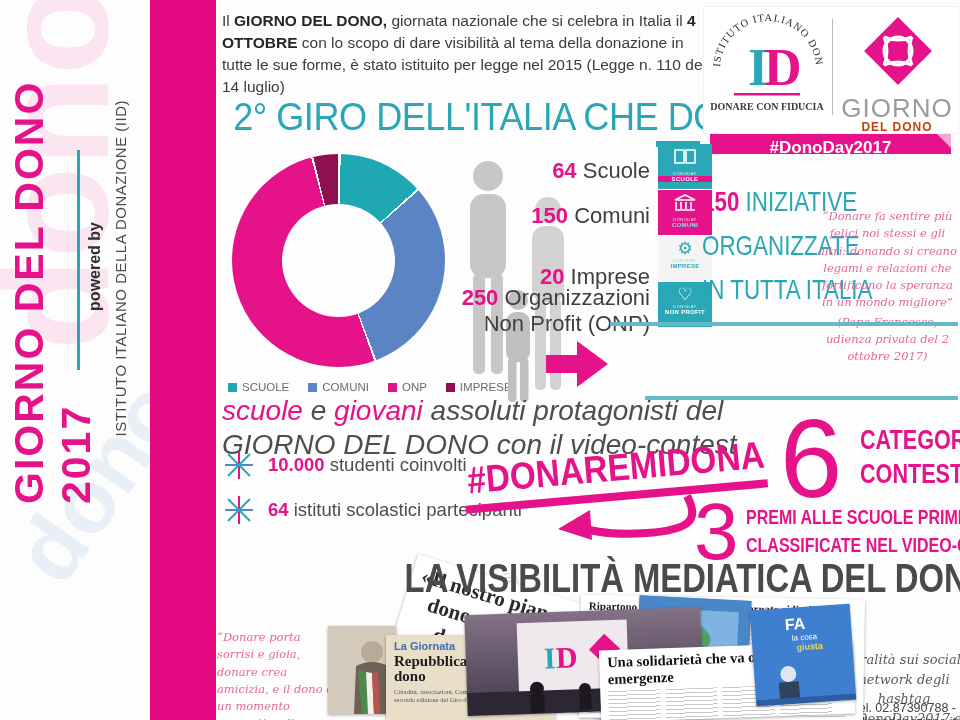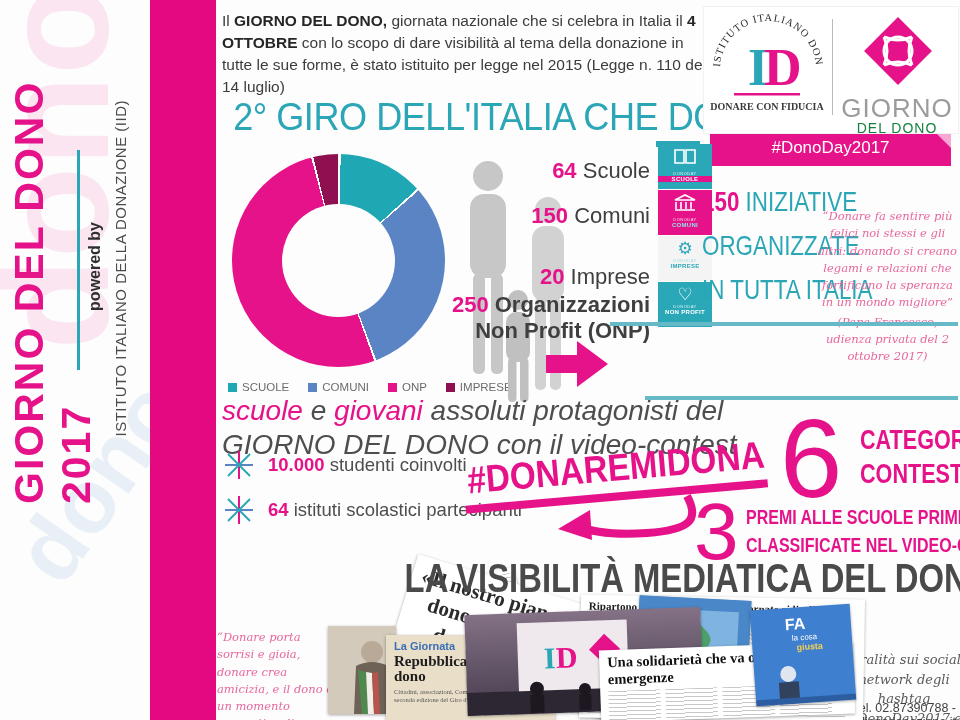--- a/index.html
+++ b/index.html
@@ -26,23 +26,23 @@
   #intro{left:222px;top:10px;width:492px;font-size:15.5px;line-height:1.42;color:#3c3c3c;}
   #intro b{color:#262626;text-align:center;}
   #main-title{left:219px;top:96px;font-size:38px;font-weight:500;color:var(--teal,#2aa6b6);letter-spacing:-.5px;white-space:nowrap;}
   #title-dash{left:656px;top:141px;width:44px;height:6px;background:var(--teal,#2aa6b6);}
 
   
   #logo-box{left:703px;top:6px;width:254px;height:126px;background:#fff;border:1px solid #f1f1f1;}
   #logo-divider{left:128px;top:12px;width:1px;height:96px;background:#b9b9b9;position:absolute;}
   #gdd-name{position:absolute;left:134px;top:88px;width:118px;text-align:center;line-height:1.0;}
   #gdd-name .l1{font-size:26px;letter-spacing:1px;color:#9b9b9b;}
-  #gdd-name .l2{font-size:14px;letter-spacing:1px;color:#15803d;font-weight:400;}
-  #hashtag-banner{left:710px;top:134px;width:241px;height:32px;background:var(--pink,#e6128a);
-      color:#fff;font-weight:400;font-size:17px;text-align:center;line-height:28px;}
+  #gdd-name .l2{font-size:12px;letter-spacing:1px;color:#c2410c;font-weight:700;}
+  #hashtag-banner{left:710px;top:134px;width:241px;height:20px;background:var(--pink,#e6128a);
+      color:#fff;font-weight:700;font-size:17px;text-align:center;line-height:28px;}
   #hashtag-banner::after{content:"";position:absolute;right:0;top:0;border-style:solid;border-width:0 14px 14px 0;border-color:transparent #f7a8d2 transparent transparent;}
 
   
   #donut{left:232px;top:154px;width:213px;height:213px;border-radius:50%;}
   #donut::after{content:"";position:absolute;left:50px;top:50px;width:113px;height:113px;border-radius:50%;background:#fdfdfd;}
   #legend{left:228px;top:381px;display:flex;gap:19px;font-size:11.5px;color:#6b6b6b;align-items:center;}
   .legend-item{display:flex;align-items:center;gap:5px;}
   .legend-swatch{width:9px;height:9px;display:inline-block;}
 
   
@@ -186,21 +186,21 @@
       <circle cx="68" cy="152" r="10"></circle>
         <rect x="56" y="164" width="24" height="50" rx="10"></rect>
       <rect x="58" y="210" width="8.5" height="44" rx="4"></rect>
         <rect x="70" y="210" width="8.5" height="44" rx="4"></rect>
     </g>
   </svg>
 
   <div class="stat-row" style="top:158px;"><b>64</b><span> Scuole</span></div>
   <div class="stat-row" style="top:203px;"><b>150</b><span> Comuni</span></div>
   <div class="stat-row" style="top:264px;"><b>20</b><span> Imprese</span></div>
-  <div class="stat-row" style="top:292px;font-weight:bold;"><b>250</b><span> Organizzazioni</span><br><span>Non Profit (ONP)</span></div>
+  <div class="stat-row" style="top:285px;"><b>250</b><span> Organizzazioni</span><br><span>Non Profit (ONP)</span></div>
 
   <div class="abs" id="badge-col">
     <div class="badge" style="background:#2aa8b8;">
       <svg width="24" height="18" viewBox="0 0 24 18">
         <path d="M2,2 h9 v13 h-9 z M13,2 h9 v13 h-9 z" fill="none" stroke="#fff" stroke-width="1.6"></path>
       </svg>
       <span class="mini" style="color:rgba(255,255,255,.85);">DONODAY</span>
       <span class="bname" style="background:#e6128a;color:#fff;">SCUOLE</span>
     </div>
     <div class="badge" style="background:#e6128a;">

